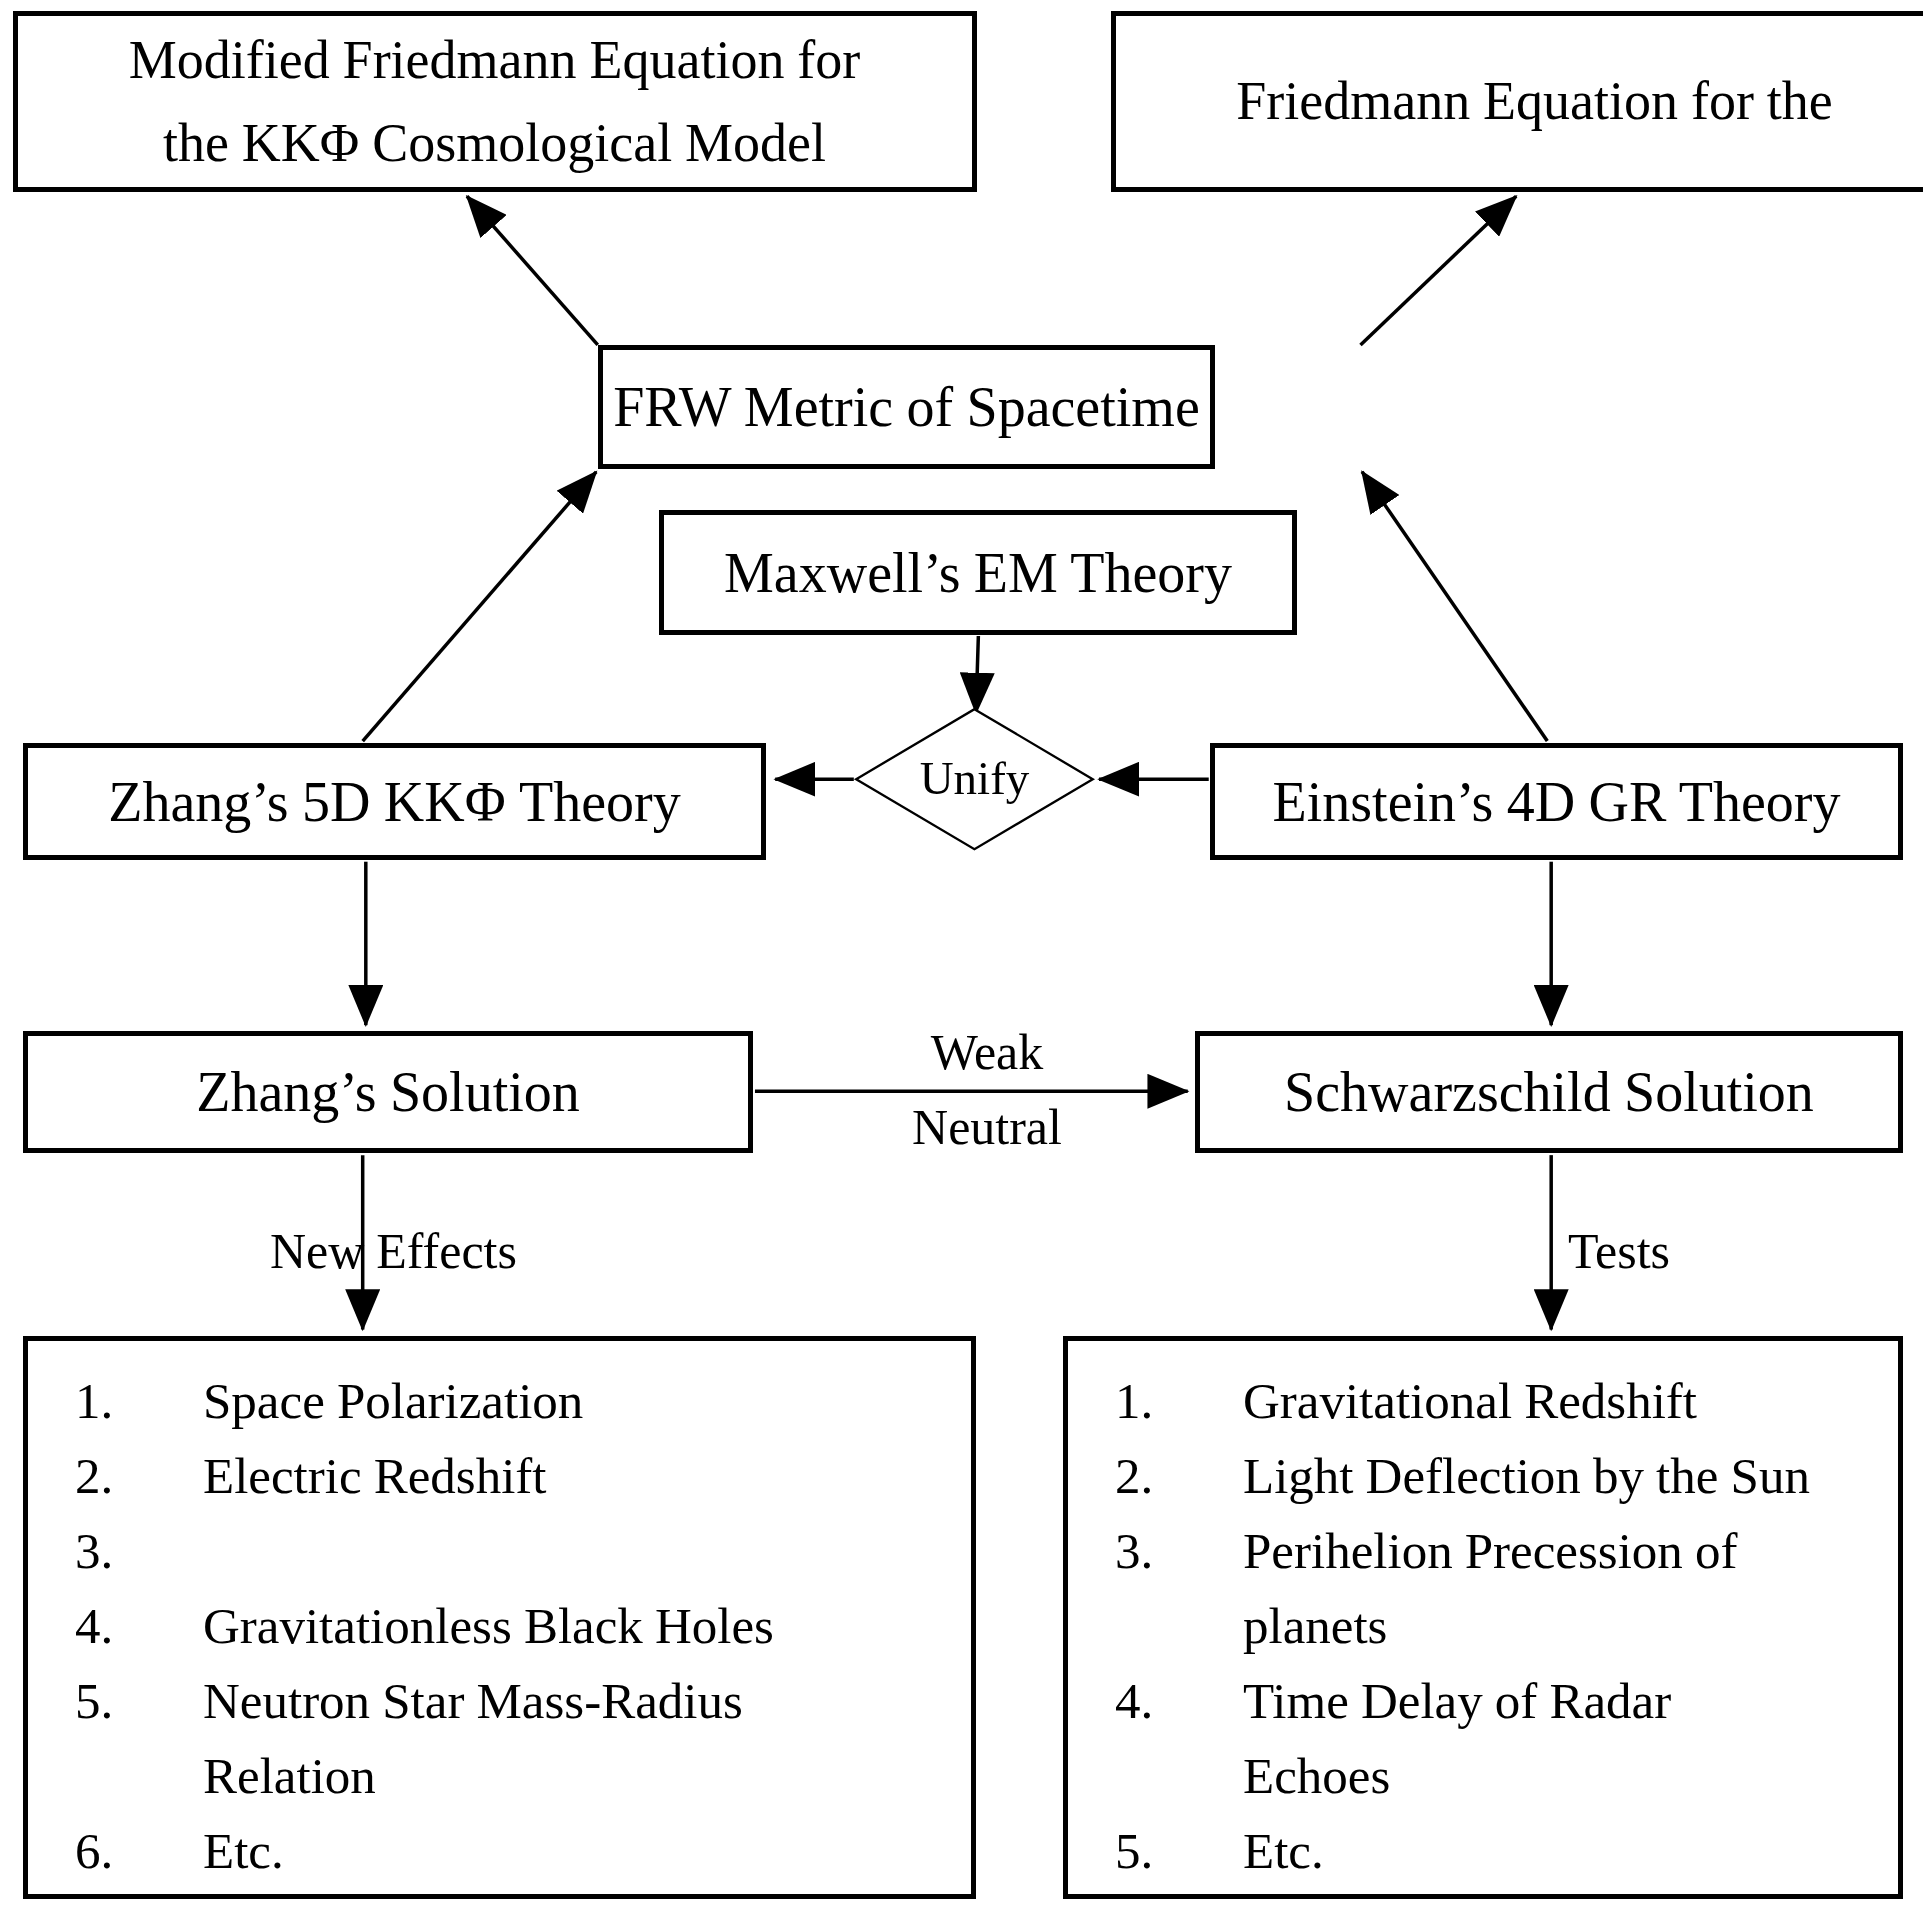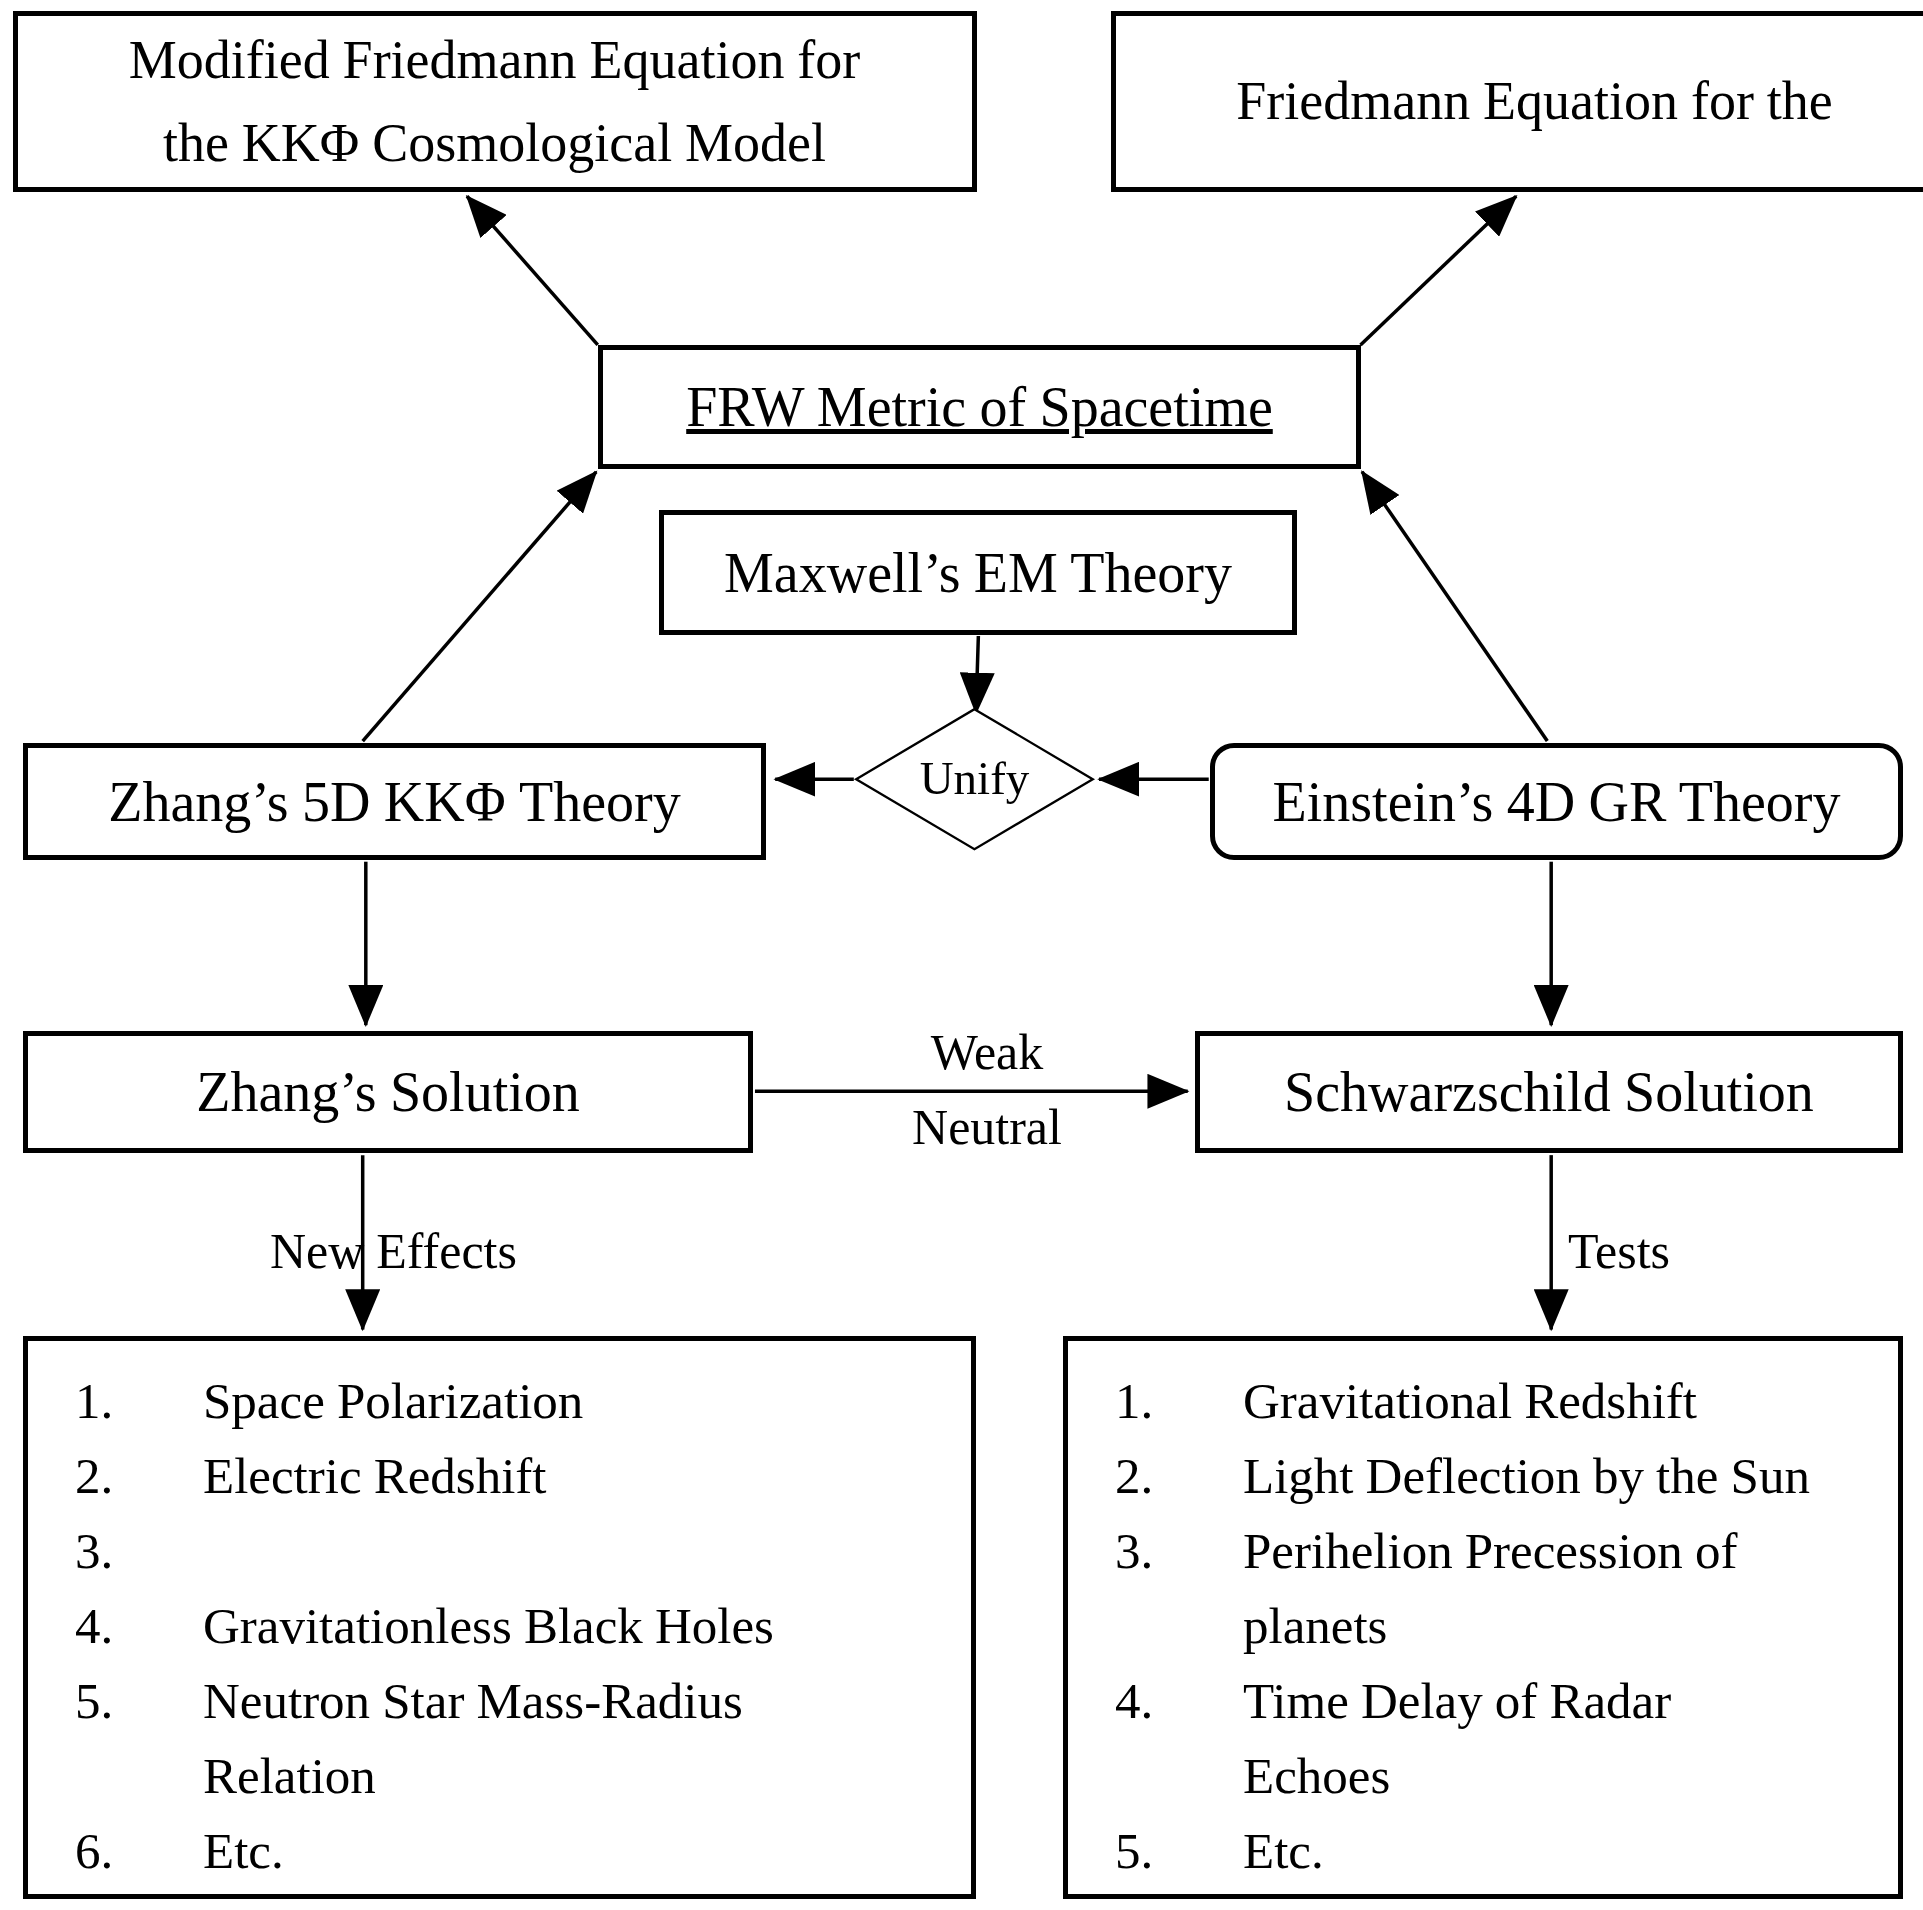--- a/index.html
+++ b/index.html
@@ -65,35 +65,35 @@
 
   <div class="box t2" style="left:12.5px;top:11px;width:964px;height:181px;">
     <div class="ln">Modified Friedmann Equation for</div>
     <div class="ln">the KKΦ Cosmological Model</div>
   </div>
 
   <div class="box t2" style="left:1063px;top:11px;width:847px;height:181px;margin-left:48px;">
     <div class="ln">Friedmann Equation for the</div>
   </div>
 
-  <div class="box t1" style="left:598px;top:345px;width:763px;height:124px;text-decoration:underline;">
+  <div class="box t1" style="left:598px;top:345px;width:617px;height:124px;">
     <div class="ln">FRW Metric of Spacetime</div>
   </div>
 
   <div class="box t1" style="left:659px;top:510px;width:638px;height:125px;">
     <div class="ln">Maxwell’s EM Theory</div>
   </div>
 
   <div id="unify-label" style="left:858px;top:753px;width:233px;">Unify</div>
 
   <div class="box t1" style="left:23px;top:743px;width:743px;height:117px;">
     <div class="ln">Zhang’s 5D KKΦ Theory</div>
   </div>
 
-  <div class="box t1" style="left:1210px;top:743px;width:693px;height:117px;border-radius:24px;">
+  <div class="box t1" style="left:1210px;top:743px;width:693px;height:117px;">
     <div class="ln">Einstein’s 4D GR Theory</div>
   </div>
 
   <div class="box t1" style="left:23px;top:1031px;width:730px;height:122px;">
     <div class="ln">Zhang’s Solution</div>
   </div>
 
   <div class="box t1" style="left:1195px;top:1031px;width:708px;height:122px;">
     <div class="ln">Schwarzschild Solution</div>
   </div>

